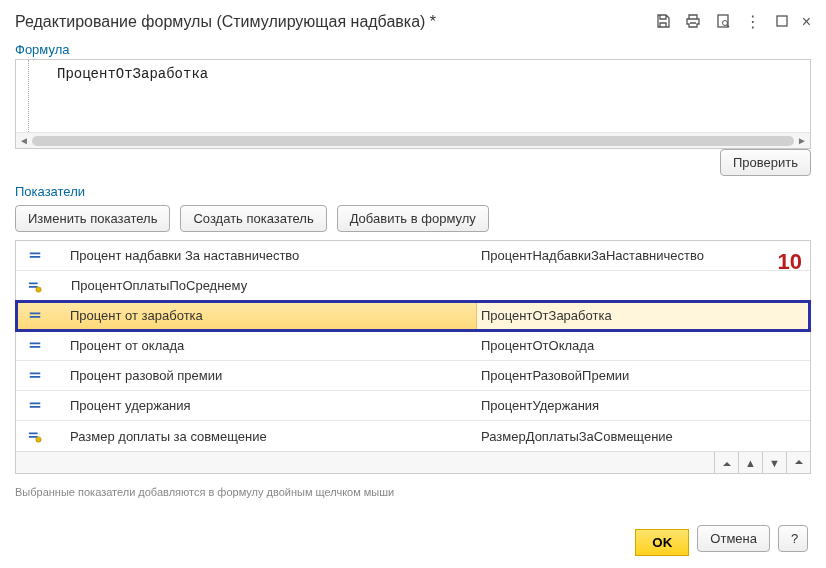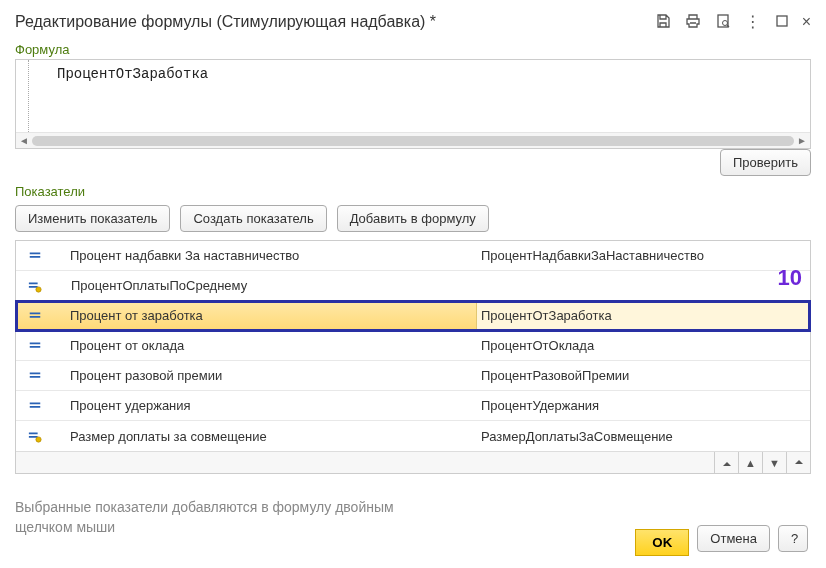--- a/index.html
+++ b/index.html
@@ -25,21 +25,21 @@
     color: #333;
   }
   .header-icons {
     display: flex;
     gap: 14px;
     align-items: center;
     color: #555;
   }
   .header-icons span, .header-icons svg { cursor: pointer; }
   .section-label {
-    color: #4d7c0f;
+    color: #0369a1;
     font-size: 13px;
     margin-top: 8px;
     margin-bottom: 2px;
   }
   .formula-editor {
     border: 1px solid #ccc;
     height: 90px;
     position: relative;
     display: flex;
     flex-direction: column;
@@ -118,41 +118,41 @@
     background:#fff6db;
   }
   .col2-wrap {
     display:flex;align-items:center;height:100%;flex:1;
     border-left:1px solid transparent;
   }
   .row.selected .col2-wrap { border-left:1px solid #e2c770; }
   .annotation-10 {
     position: absolute;
     right: 8px;
-    top: 24px;
+    top: 8px;
     font-size: 22px;
     font-weight: bold;
-    color: #6d28d9;
+    color: #b91c1c;
   }
   .nav-strip {
     border-top:1px solid #ddd;
     display:flex;justify-content:flex-end;
     background:#f7f7f7;
     height:22px;
   }
   .nav-btn {
     width:24px;
     border-left:1px solid #ccc;
     display:flex;align-items:center;justify-content:center;
     color:#555;font-size:11px;cursor:pointer;
   }
   .hint {
     color: #888;
-    font-size: 14px;
-    margin-top: 24px;
+    font-size: 11px;
+    margin-top: 11px;
     line-height: 1.4;
     max-width: 380px;
   }
   .footer {
     position: absolute;
     bottom: 12px;
     right: 18px;
     display: flex;
     gap: 8px;
     align-items: center;

